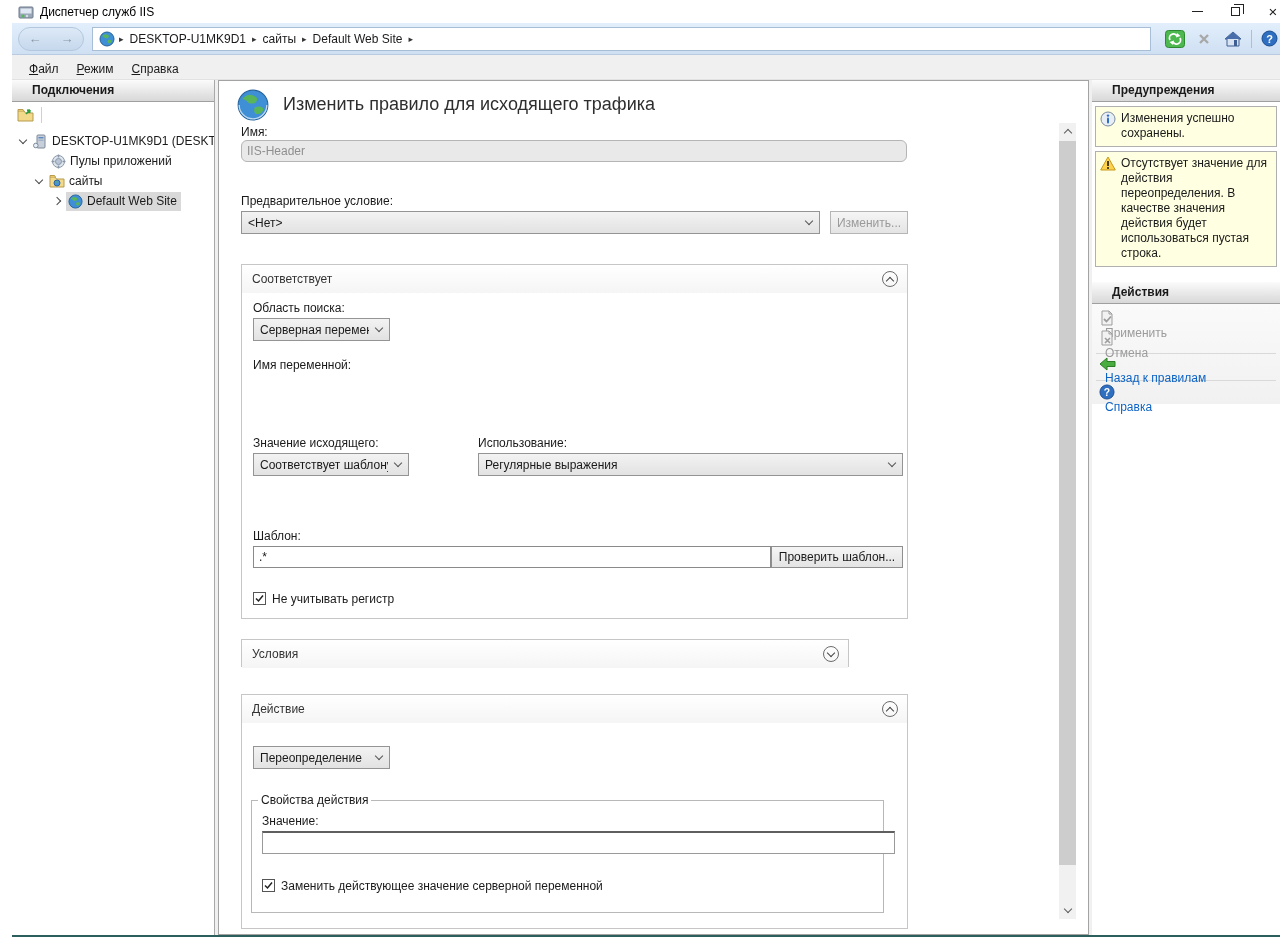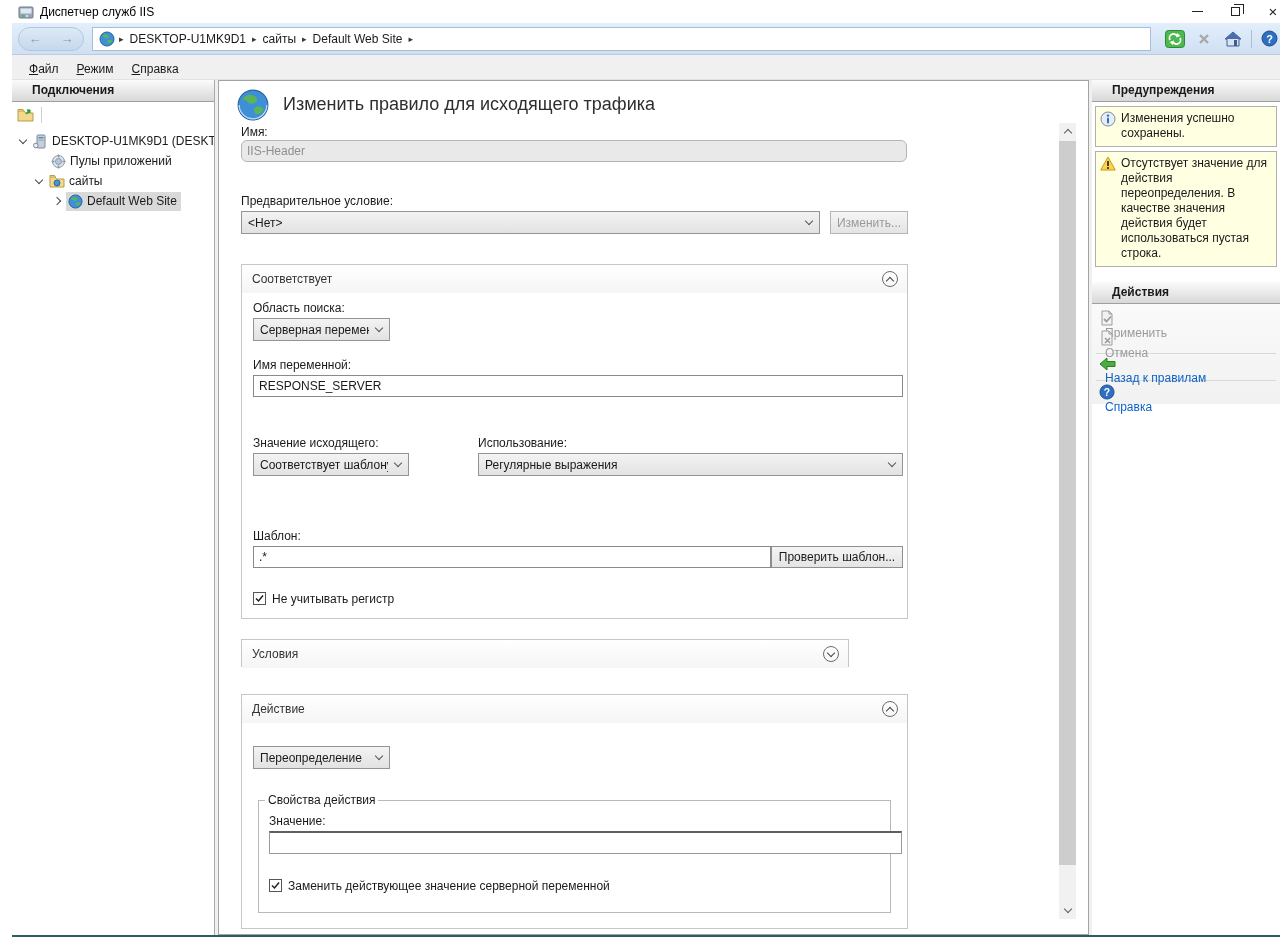--- a/index.html
+++ b/index.html
@@ -289,21 +289,20 @@
           <span class="chev-circle">
               <span class="c up"></span>
             </span>
         </div>
         <span class="abs flabel" style="left:11px; top:36px;">Область поиска:</span>
         <div class="combo" style="left:11px; top:53px; width:137px; height:23px;">
           <span class="combo-text">Серверная переменн</span>
           <span class="combo-chev"></span>
         </div>
         <span class="abs flabel" style="left:11px; top:93px;">Имя переменной:</span>
-        <input class="abs tbox" style="left: 11px; top: 110px; width: 650px; height: 22px;" value="RESPONSE_SERVER">
 
         <span class="abs flabel" style="left:11px; top:171px;">Значение исходящего:</span>
         <div class="combo" style="left:11px; top:188px; width:156px; height:23px;">
           <span class="combo-text">Соответствует шаблону</span>
           <span class="combo-chev"></span>
         </div>
         <span class="abs flabel" style="left:236px; top:171px;text-align:right;">Использование:</span>
         <div class="combo" style="left:236px; top:188px; width:425px; height:23px;">
           <span class="combo-text">Регулярные выражения</span>
           <span class="combo-chev"></span>
@@ -338,21 +337,21 @@
           <span class="chev-circle">
               <span class="c up"></span>
             </span>
         </div>
         <span class="abs flabel" style="left:11px; top:51px;">Тип действия:</span>
         <div class="combo" style="left:11px; top:51px; width:137px; height:23px;">
           <span class="combo-text">Переопределение</span>
           <span class="combo-chev"></span>
         </div>
 
-        <fieldset class="groupbox" style="left:16px; top:98px; width:633px; height:120px;">
+        <fieldset class="groupbox" style="left:9px; top:98px; width:633px; height:120px;">
           <legend>Свойства действия</legend>
           <span class="abs flabel" style="left:10px; top:7px;">Значение:</span>
           <input class="abs tbox sunken" style="left: 10px; top: 24px; width: 633px; height: 23px;" value="">
           <span class="cb" style="left:10px; top:72px;">
             <svg width="11" height="11" viewBox="0 0 11 11">
                 <path d="M2 5.5 L4.5 8 L9 2.5" stroke="#222" stroke-width="1.5" fill="none"></path>
               </svg>
           </span>
           <span class="abs flabel" style="left:29px; top:72px;">Заменить действующее значение серверной переменной</span>
         </fieldset>

